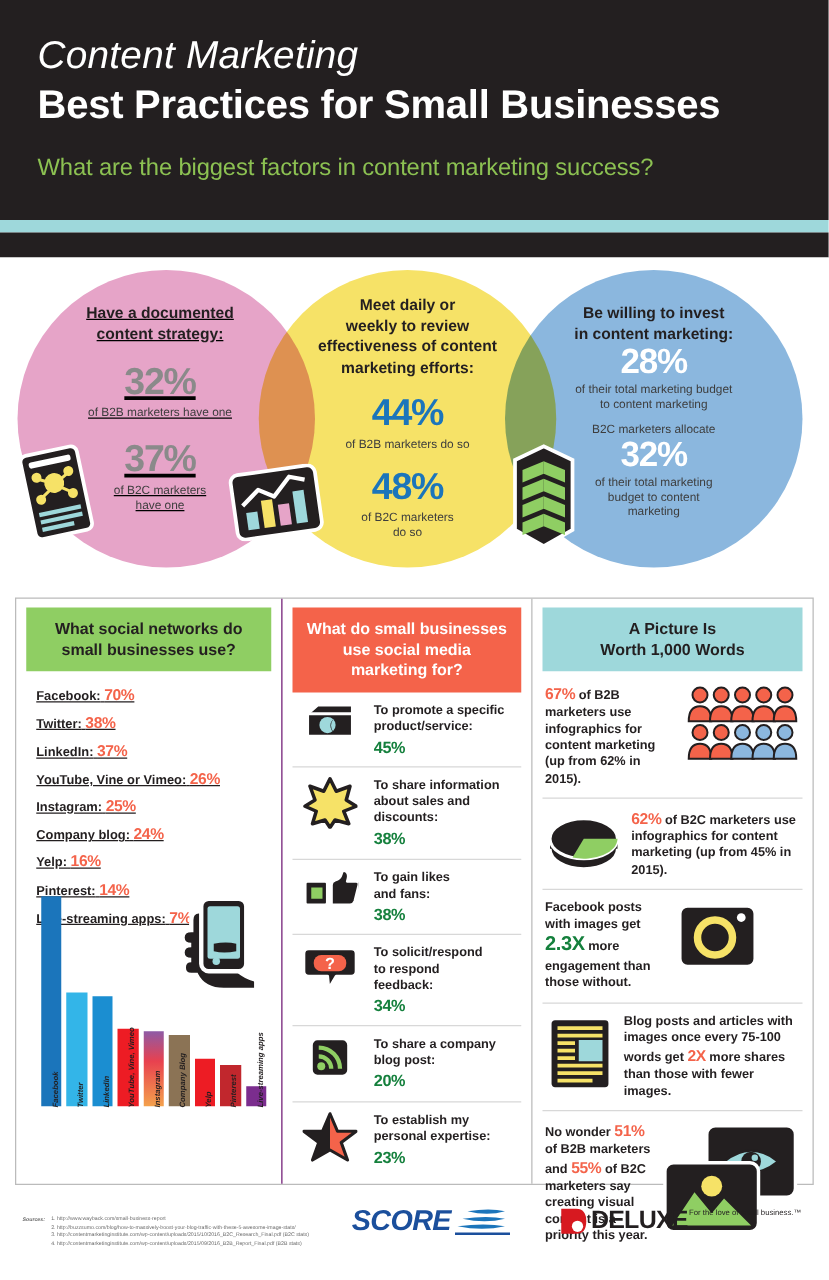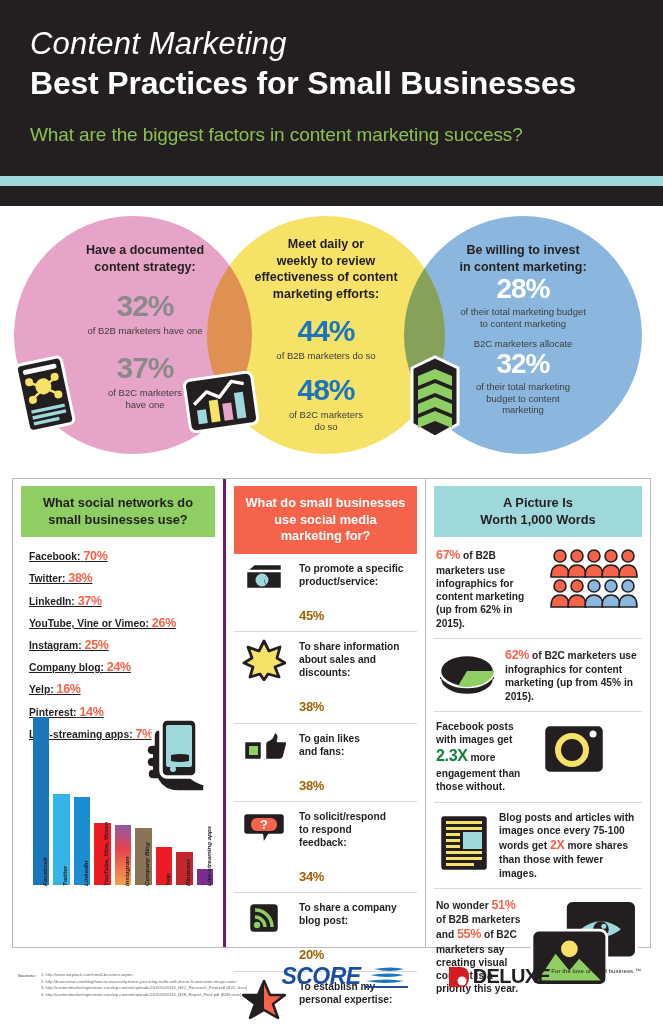--- a/index.html
+++ b/index.html
@@ -62,37 +62,37 @@
   .c-blue  { left: 404px; background: #8bb7de; }
 
   .venn-txt { position: absolute; text-align: center; z-index: 5; }
 
   .vt-head { font-size: 12.5px; font-weight: bold; color: #231f20; line-height: 1.32; }
   .vt-small{ font-size: 9.5px; color: #3d3d3d; line-height:1.25; }
   .big-gray { font-size: 30px; font-weight: bold; color: #8a8a8a; line-height: 1; letter-spacing:-1px; }
   .big-blue { font-size: 30px; font-weight: bold; color: #1b75bb; line-height: 1; letter-spacing:-1px; }
   .big-white{ font-size: 28px; font-weight: bold; color: #ffffff; line-height: 1; letter-spacing:-1px; }
 
-  .v1 { left: 32px;  top: 36px;  width: 226px; }
+  .v1 { left: 15px;  top: 36px;  width: 226px; text-decoration: underline; }
   .v2 { left: 212px; top: 30px;  width: 228px; }
   .v3 { left: 406px; top: 36px;  width: 234px; }
 
   .venn-icon { position:absolute; z-index: 8; }
 
   
   .panels {
     position: absolute;
     top: 478px; left: 12px;
     width: 639px; height: 470px;
     display: flex;
     border: 1px solid #bbb;
     background: #fff;
   }
   .panel { padding: 7px 8px 8px 8px; position: relative; }
-  .p-left  { width: 213px; border-right: 3px solid #701a75; }
+  .p-left  { width: 213px; border-right: 1px solid #701a75; }
   .p-mid   { width: 200px; border-right: 1px solid #bbb; }
   .p-right { width: 224px; }
 
   .p-head {
     text-align: center;
     font-weight: bold;
     font-size: 12.8px;
     line-height: 1.3;
     padding: 9px 6px;
   }
@@ -125,21 +125,21 @@
   
   .use-row {
     display: flex; align-items: flex-start; gap: 9px;
     padding: 7px 2px 7px 4px;
     border-bottom: 1px solid #d8d8d8;
     min-height: 47px;
   }
   .use-row:last-child { border-bottom: none; }
   .use-ico { width: 52px; flex: 0 0 52px; display:flex; align-items:center; justify-content:center; }
   .use-txt { font-size: 10.2px; font-weight: bold; color: #231f20; line-height: 1.27; padding-top:2px; }
-  .use-pct { color: #a16207; font-size: 13px; font-weight: bold; letter-spacing:-.3px; display:block; margin-top:19px; }
+  .use-pct { color: #15803d; font-size: 13px; font-weight: bold; letter-spacing:-.3px; display:block; margin-top:1px; }
 
   
   .pic-row {
     display: flex; align-items: flex-start; gap: 7px;
     padding: 8px 2px; border-bottom: 1px solid #d8d8d8;
   }
   .pic-row:last-child { border-bottom: none; }
   .pic-txt { font-size: 10.2px; font-weight: bold; color: #231f20; line-height: 1.3; }
   .hl-orng { color: #f4634a; font-size: 12.5px; letter-spacing:-.3px; }
   .hl-pink { color: #15803d; font-size: 16px; letter-spacing:-.3px; }

